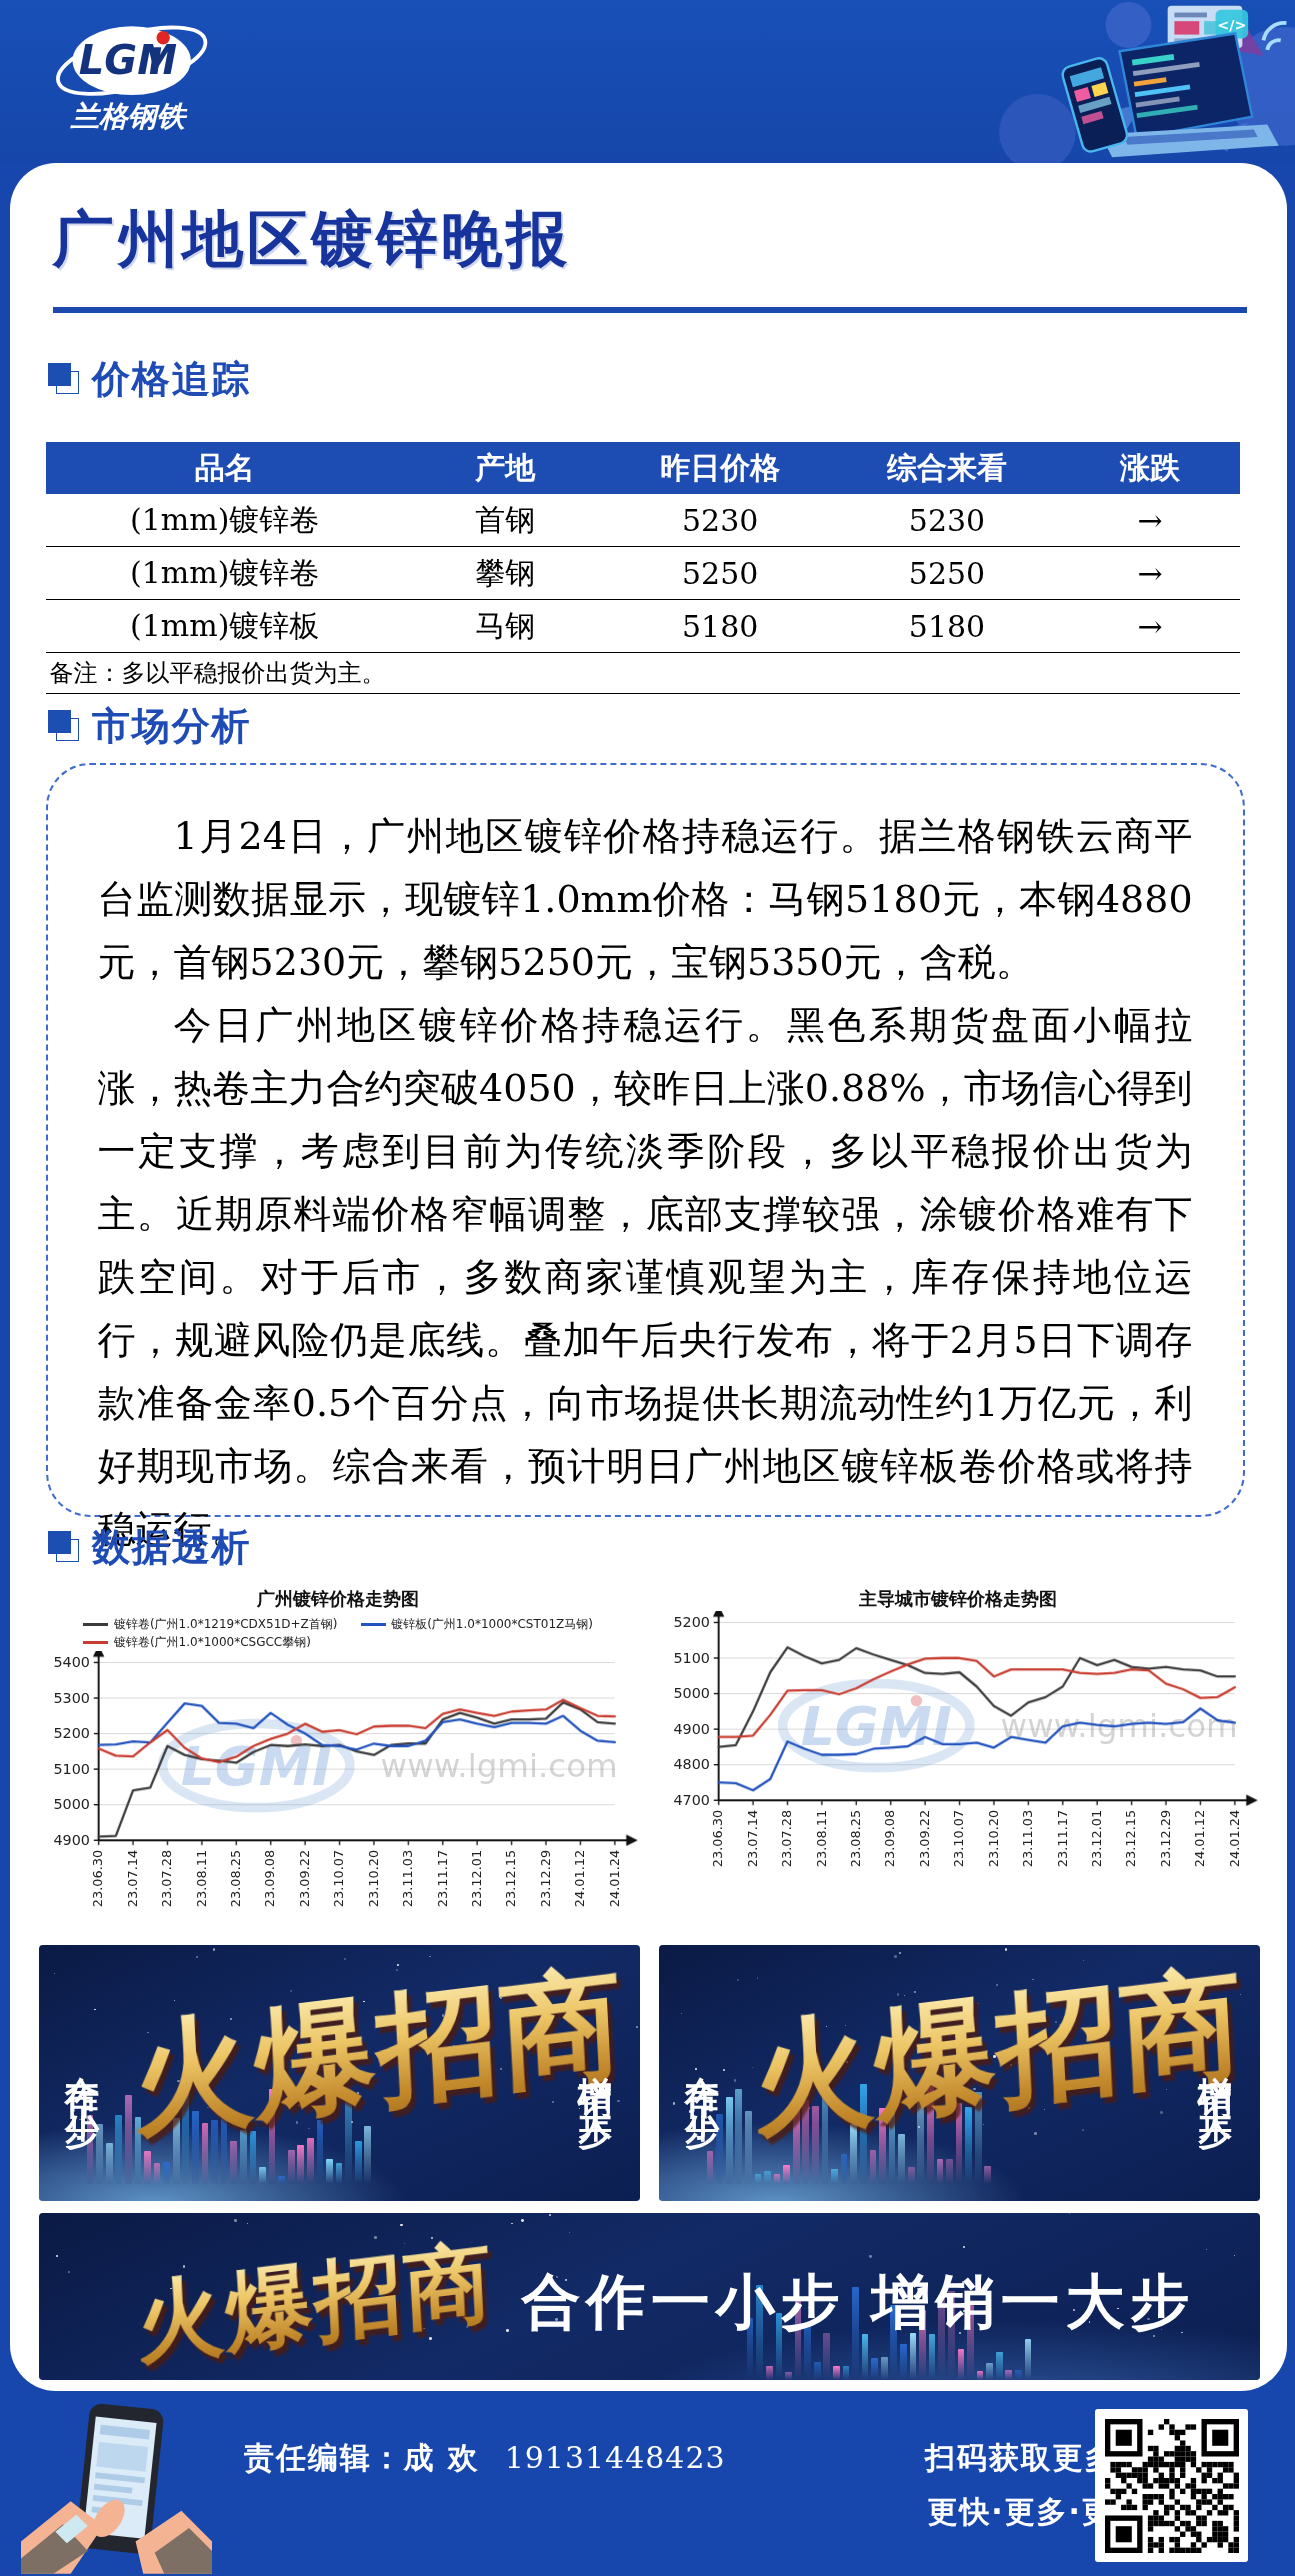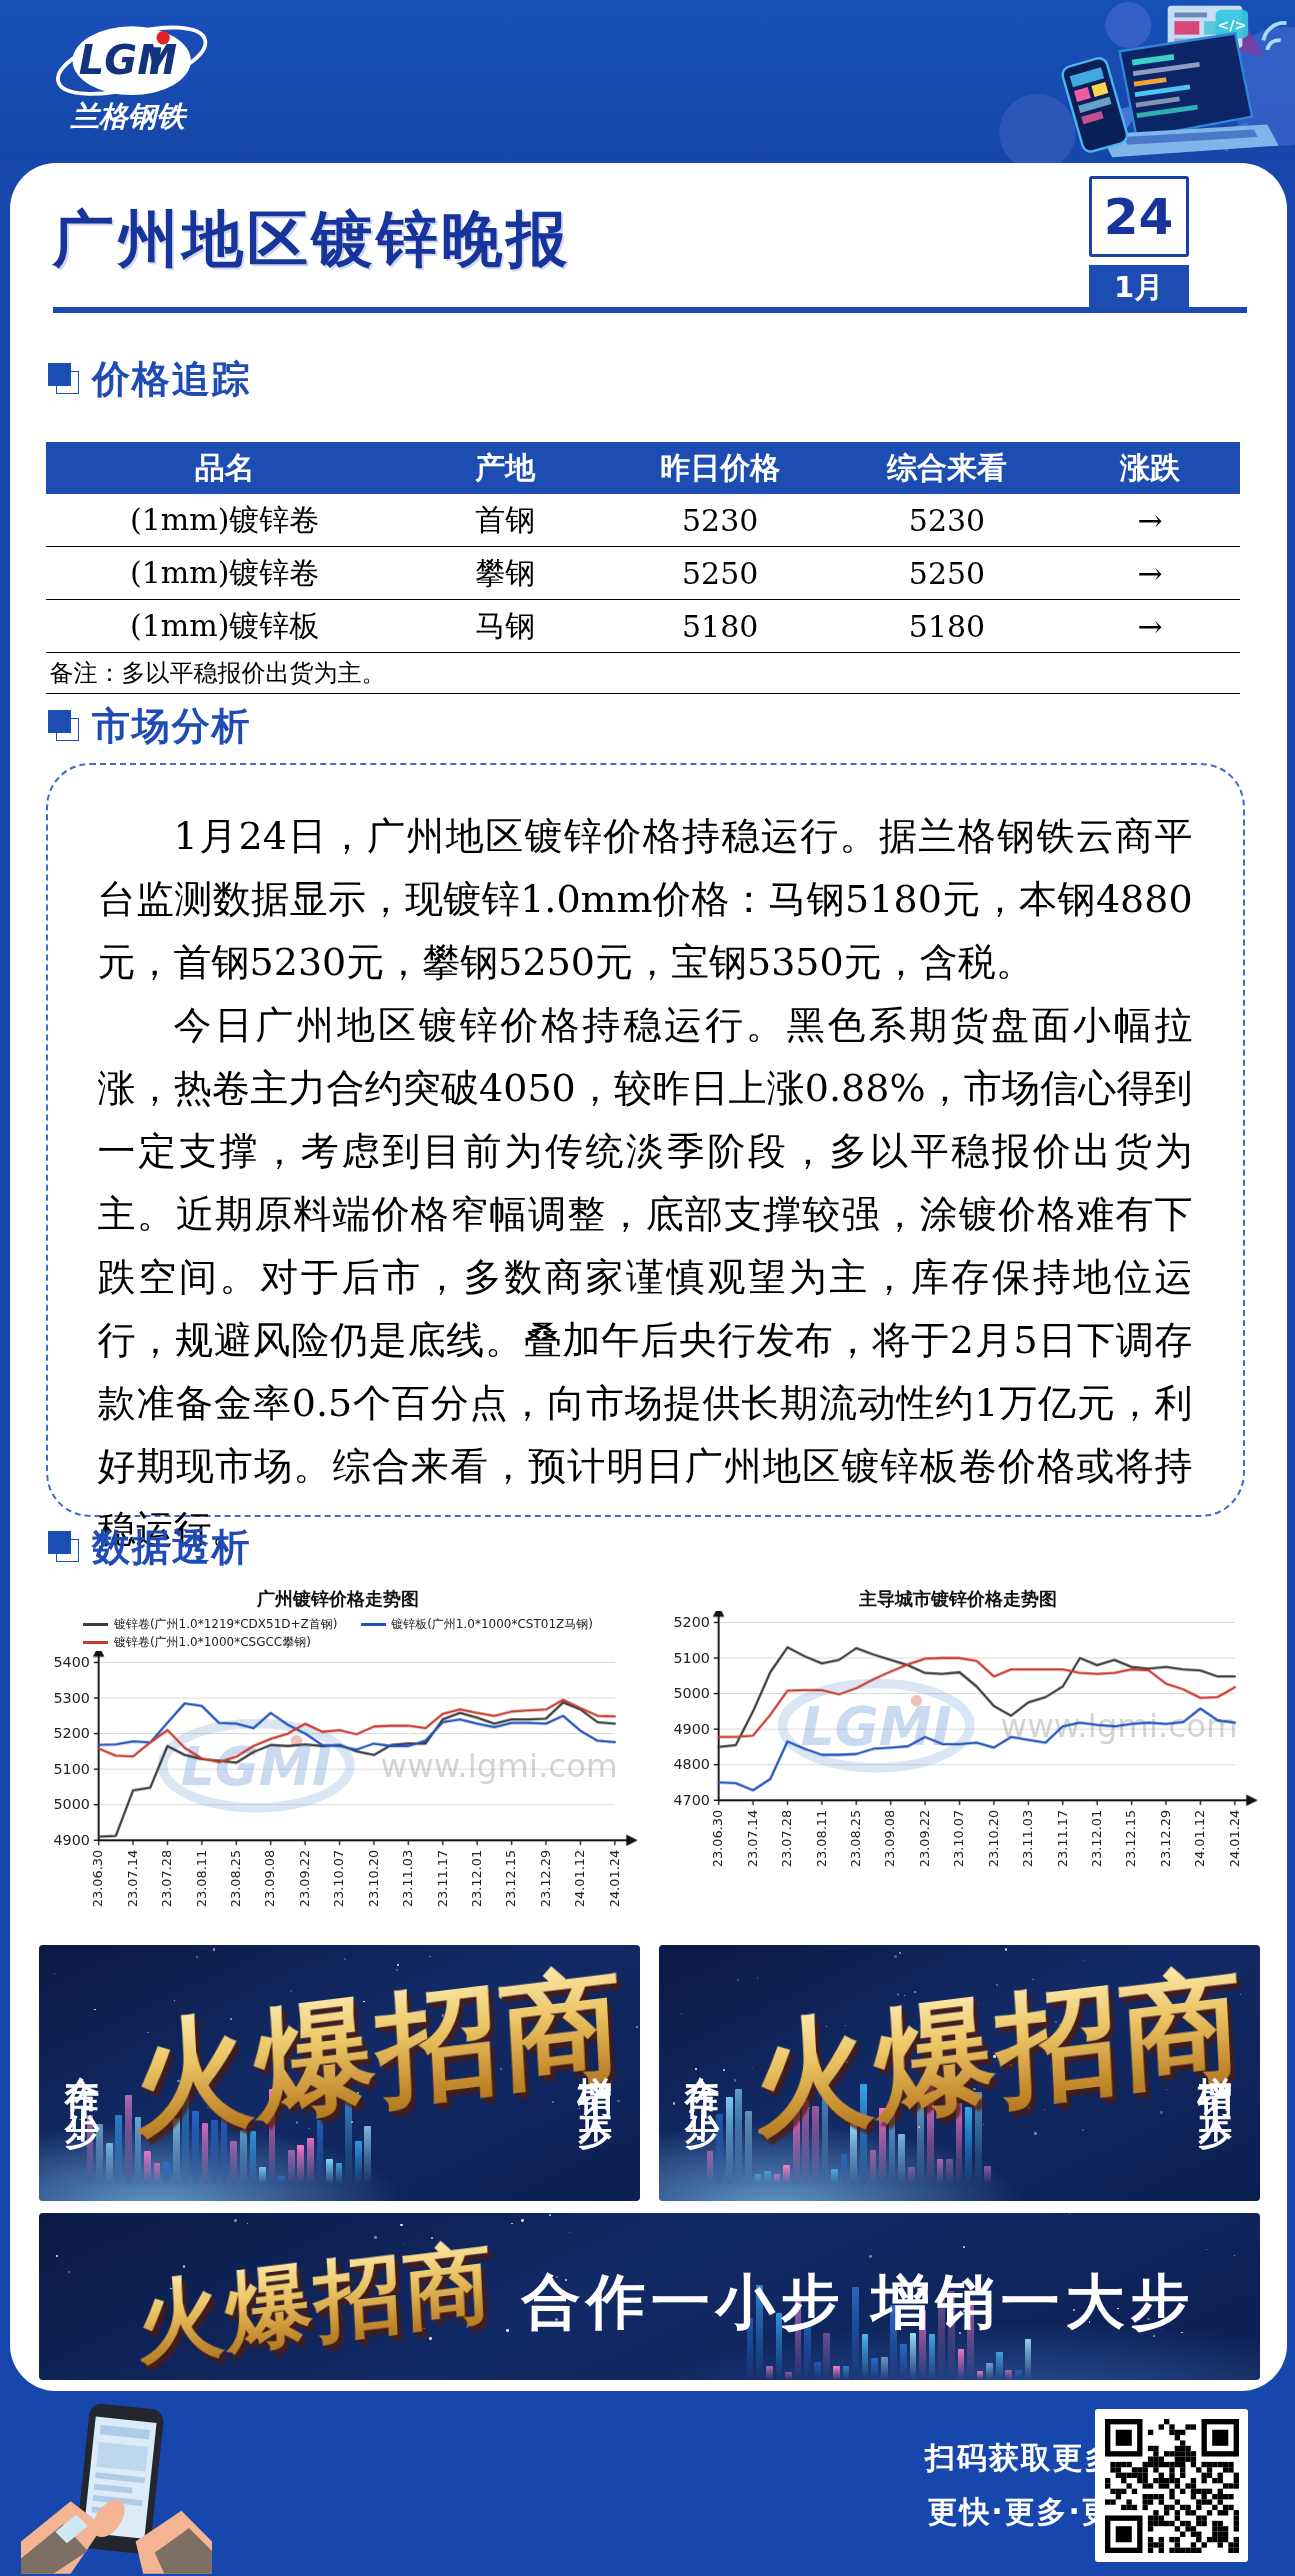--- a/index.html
+++ b/index.html
@@ -122,24 +122,20 @@
           <rect x="103" y="106" width="34" height="8" fill="#8fd5f5" opacity="0.7"></rect>
           <rect x="103" y="118" width="22" height="8" fill="#ef5da0" opacity="0.8"></rect>
         </g>
       </svg>
     </div>
   </div>
 
   <div class="card">
 
     <div class="pagetitle">广州地区镀锌晚报</div>
-    <div class="datebox">
-      <div class="dateday">24</div>
-      <div class="datemonth">1月</div>
-    </div>
     <div class="titlerule"></div>
 
     <div class="sechead" style="left:38px;top:191px;">
       <span class="secicon">
           <span class="sq1"></span>
           <span class="sq2"></span>
         </span>
       <span>价格追踪</span>
     </div>
 
@@ -620,20 +616,23 @@
         <rect x="77" y="104" width="52" height="6" fill="#aecbe8"></rect>
         <rect x="77" y="116" width="34" height="6" fill="#aecbe8"></rect>
       </g>
       <polygon points="0,150 52,108 86,134 52,184 0,184" fill="#f4b392"></polygon>
       <ellipse cx="92" cy="126" rx="13" ry="22" fill="#f4b392" transform="rotate(35 92 126)"></ellipse>
       <polygon points="120,150 168,118 200,150 200,184 128,184" fill="#f4b392"></polygon>
       <polygon points="0,168 44,132 70,160 34,184 0,184" fill="#7e6f64"></polygon>
       <polygon points="140,162 176,136 200,160 200,184 150,184" fill="#7e6f64"></polygon>
       <polygon points="36,140 58,122 70,134 48,152" fill="#cfe9f2"></polygon>
     </svg>
+  </div>
+  <div class="footer-editor">
+    <span>责任编辑：成 欢</span><span class="num">19131448423</span>
   </div>
   <div class="footer-qrtext">
     <div>扫码获取更多资讯</div>
     <div>更快·更多·更精彩</div>
   </div>
   <div class="qrwrap">
     <svg id="qr-svg" width="134" height="134" viewBox="0 0 140 140">
         <rect x="61.599999999999994" y="0" width="5.6" height="5.6" fill="#000"></rect>
         <rect x="56" y="5.6" width="5.6" height="5.6" fill="#000"></rect>
         <rect x="67.19999999999999" y="5.6" width="5.6" height="5.6" fill="#000"></rect>

